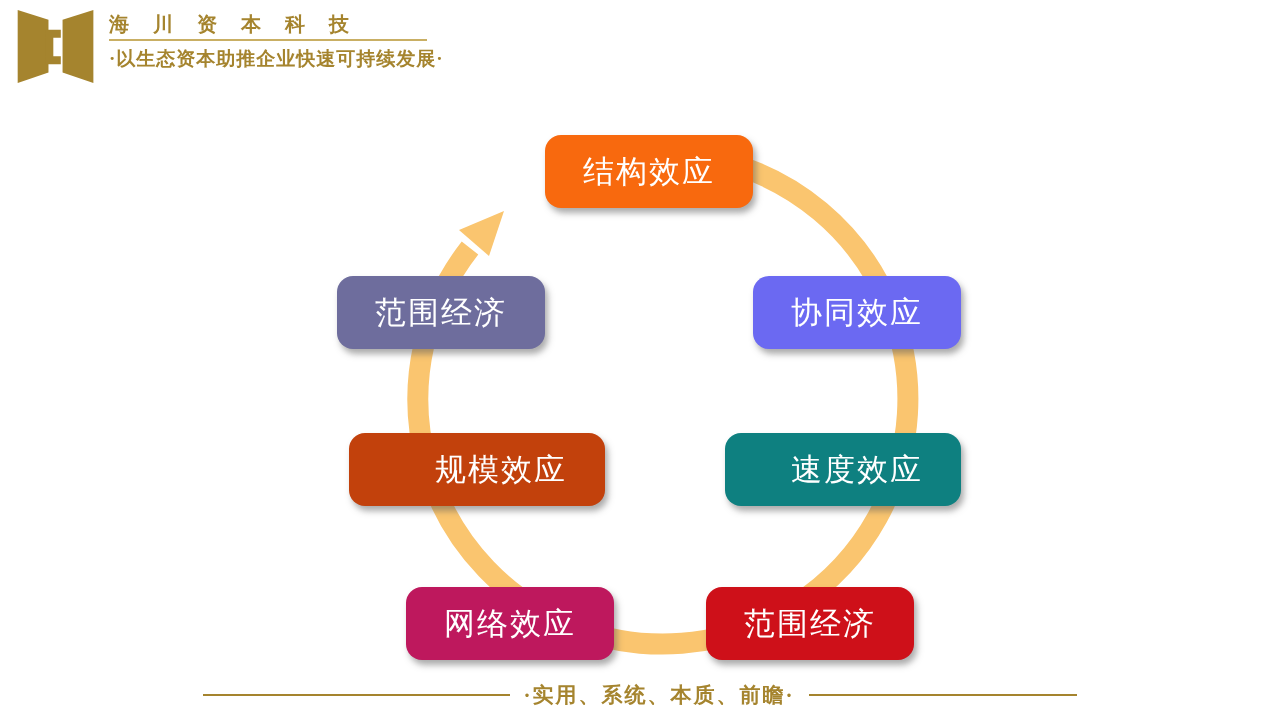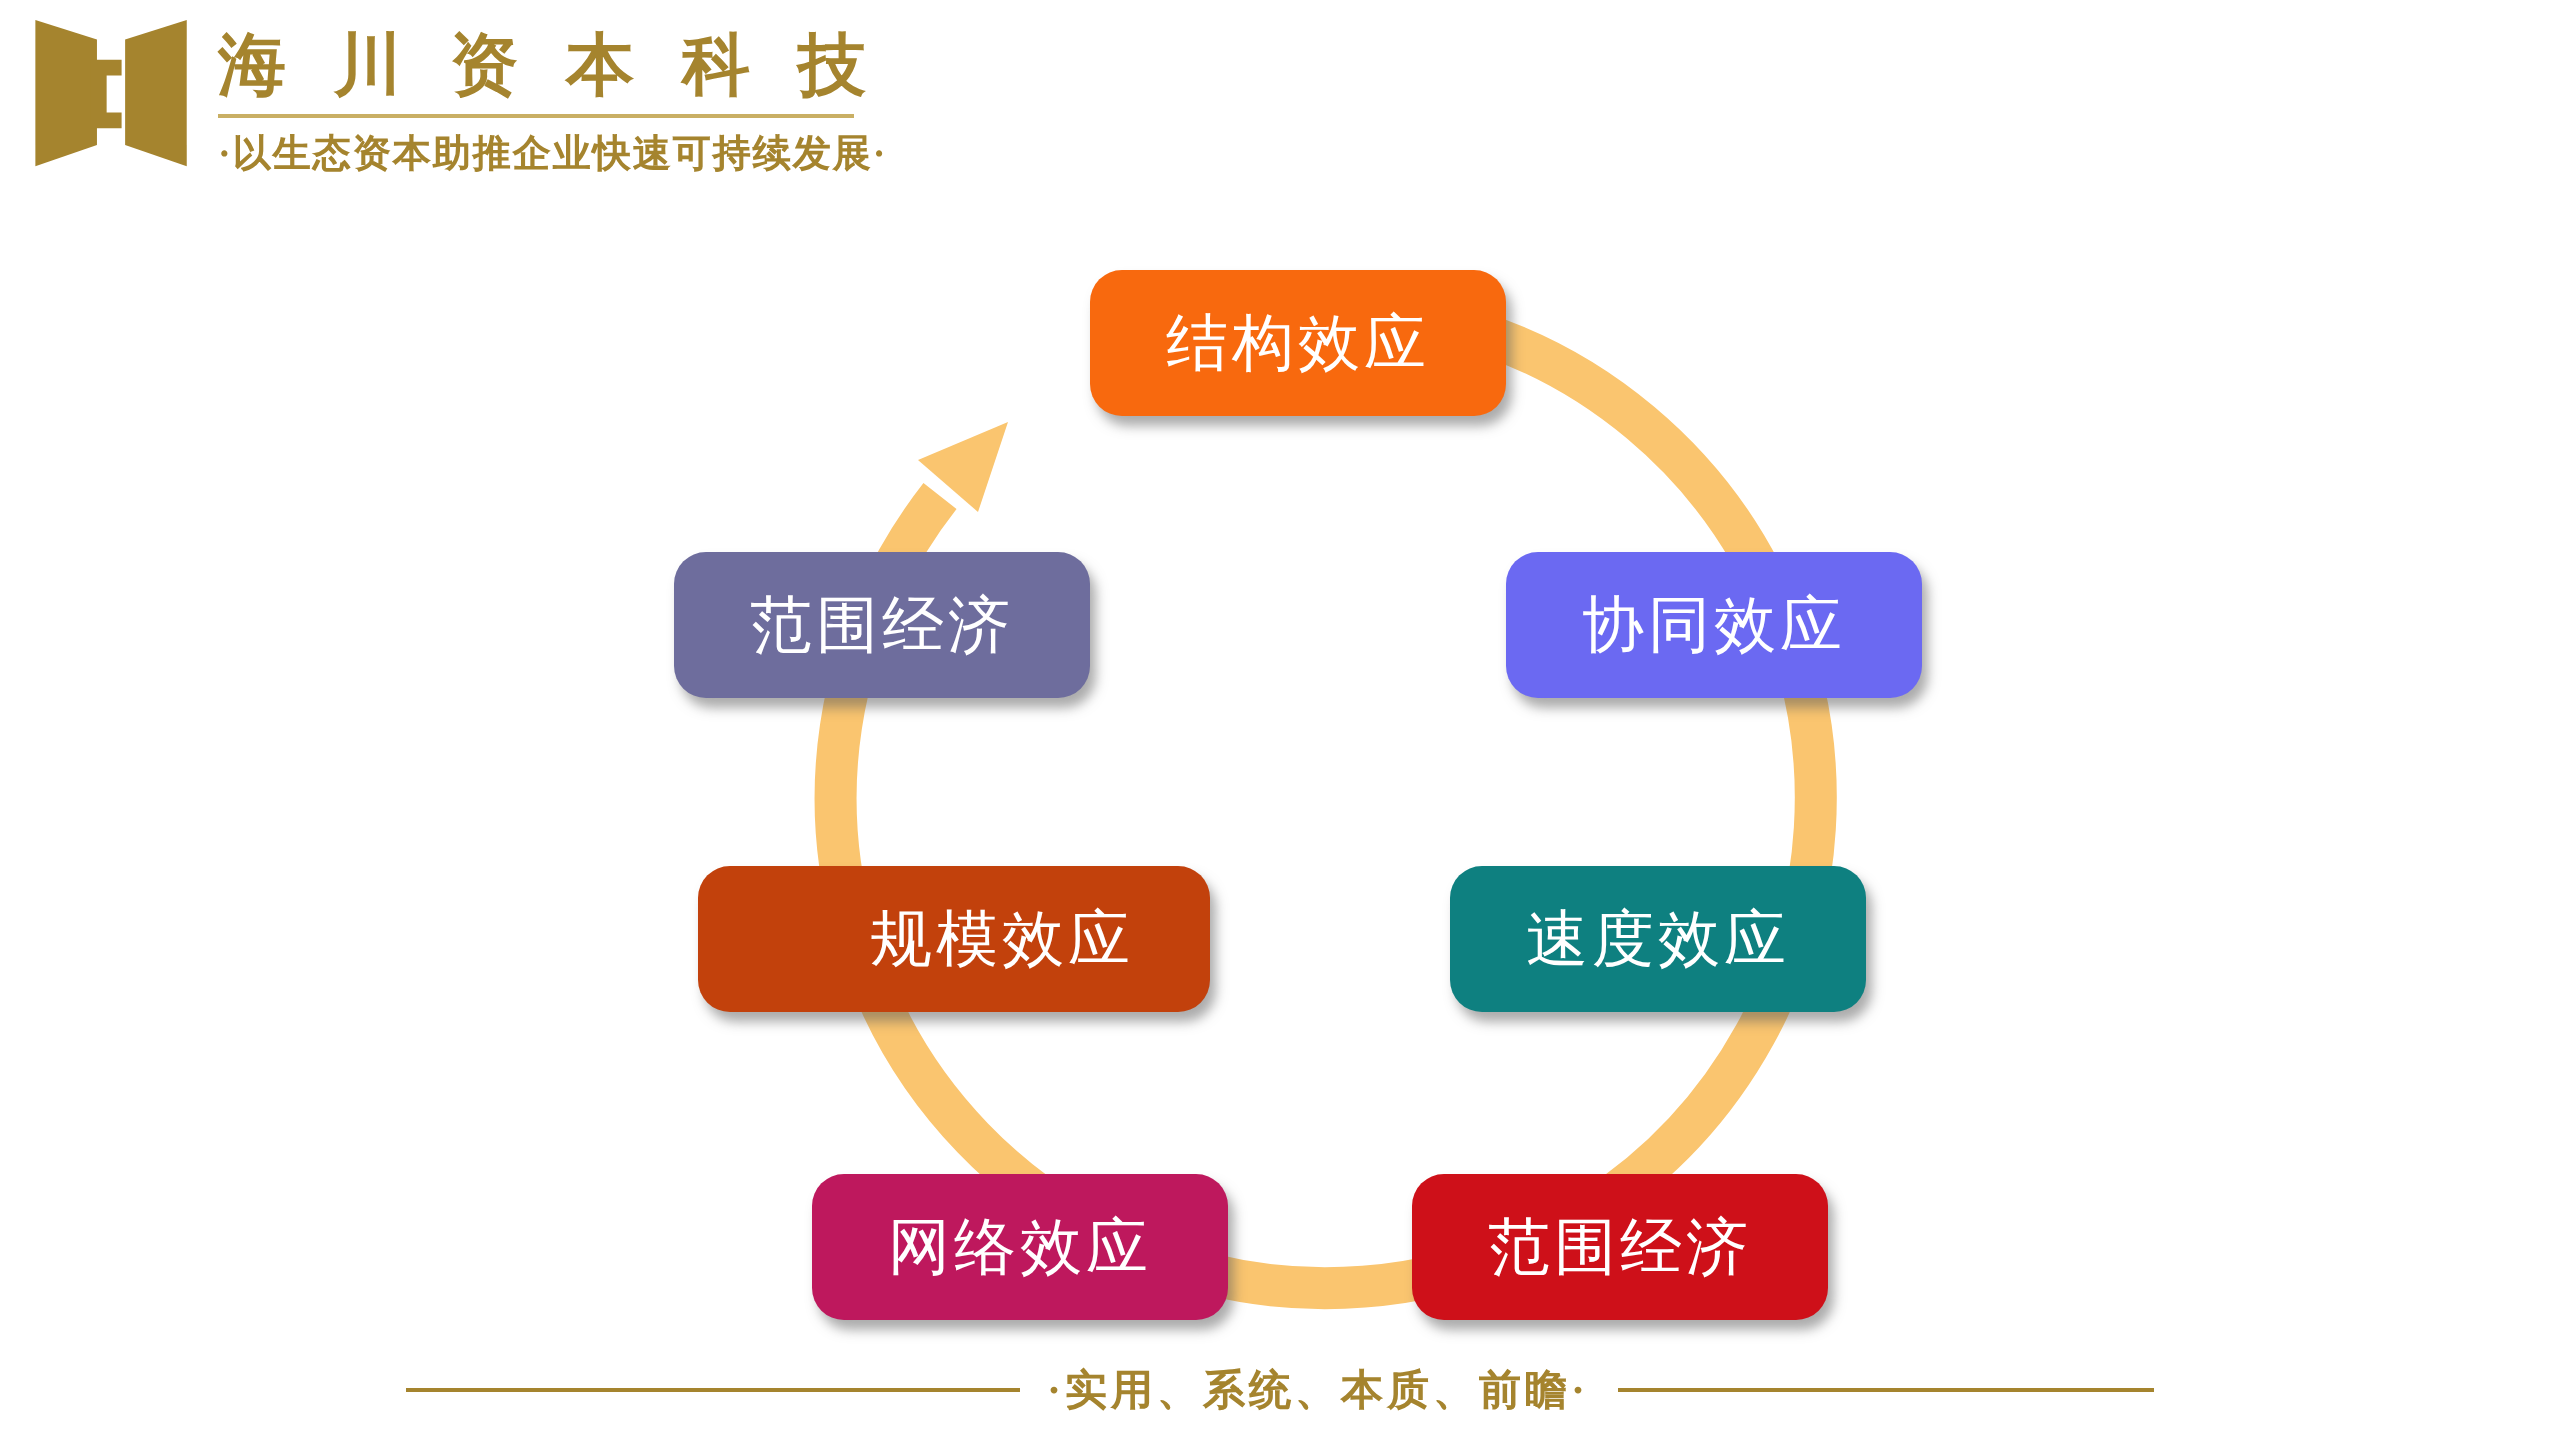--- a/index.html
+++ b/index.html
@@ -13,21 +13,21 @@
   }
 
   
   .brand{
     position:absolute;left:8px;top:5px;
     display:flex;align-items:flex-start;gap:13px;
   }
   .brand svg{display:block;}
   .brand-text{display:flex;flex-direction:column;}
   .brand-name{
-    font-size:34px;font-weight:bold;
+    font-size:20px;font-weight:bold;
     letter-spacing:24px;white-space:nowrap;
     line-height:1.3;margin-top:6px;
   }
   .brand-rule{height:2px;width:318px;margin-top:2px;}
   .brand-tagline{
     font-family:"Liberation Serif","DejaVu Serif",serif;
     font-size:19px;font-weight:bold;
     letter-spacing:1px;white-space:nowrap;
     margin-top:5px;width:322px;text-align:center;
   }
@@ -46,21 +46,21 @@
   .node{
     position:absolute;width:208px;height:73px;
     border-radius:16px;
     display:flex;align-items:center;justify-content:center;
     color:#ffffff;font-size:31px;letter-spacing:2px;
     box-shadow:3px 5px 6px rgba(90,90,90,.5);
     white-space:nowrap;
   }
   .n0{left:545px;top:135px;}
   .n1{left:738px;top:276px;margin-left:15px;}
-  .n2{left:725px;top:433px;}
+  .n2{left:725px;top:433px;padding-left:28px;}
   .n3{left:706px;top:587px;text-align:center;}
   .n4{left:406px;top:587px;}
   .n5{left:349px;top:433px;}
   .n6{left:337px;top:276px;}
 
   
   .footer{
     position:absolute;left:203px;top:681px;width:874px;
     display:flex;align-items:center;gap:14px;
   }

